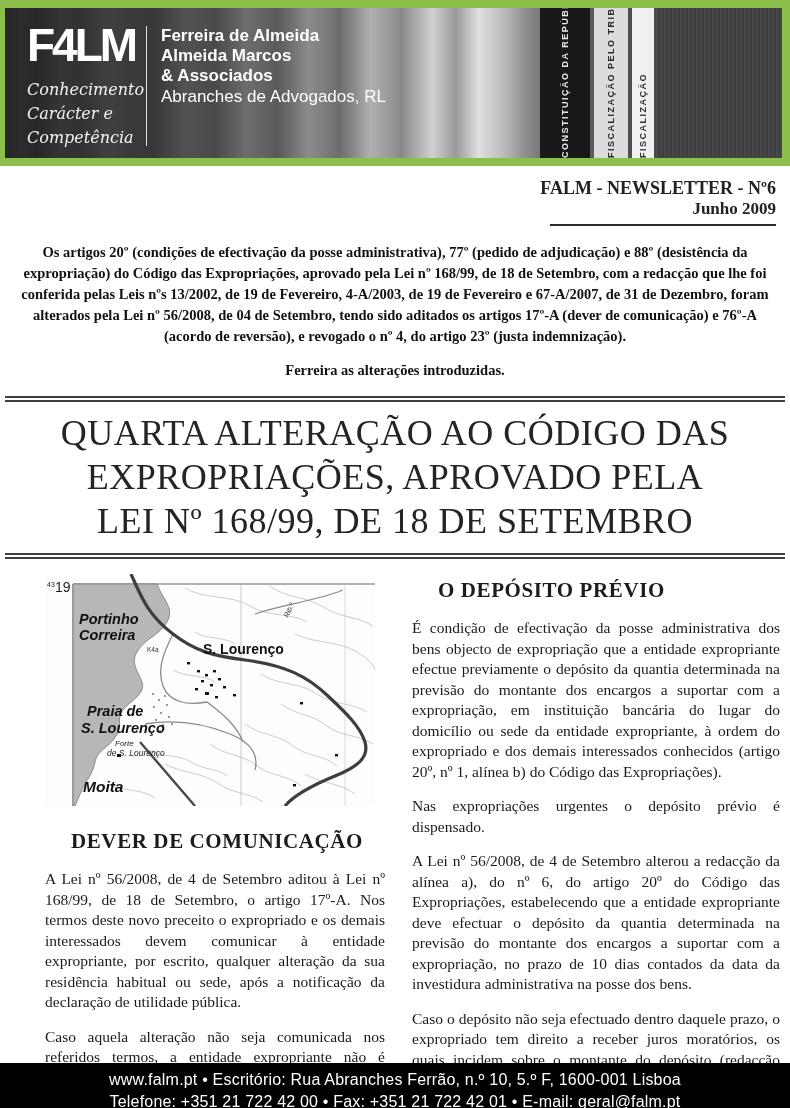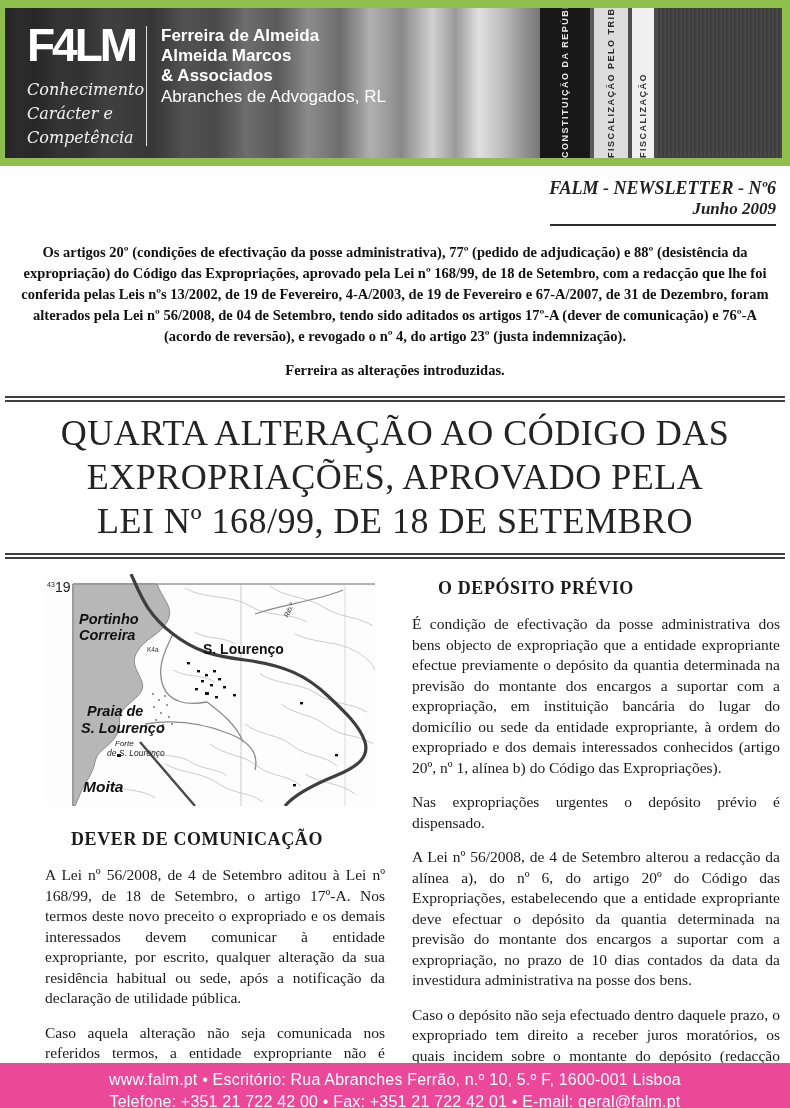--- a/index.html
+++ b/index.html
@@ -34,43 +34,43 @@
   .spine-lite2 { left:627px; width:22px; background:#f0f0f0; color:#333; }
   .spine-book  { left:653px; width:130px; background:repeating-linear-gradient(90deg,#3e3e3e 0 2px,#484848 2px 4px); }
   .logo-block { position:absolute; left:22px; top:14px; color:#ffffff; }
   .logo { font-weight:bold; font-size:46px; letter-spacing:-3px; line-height:1; font-family:"Liberation Sans", sans-serif; }
   .tagline { margin-top:10px; font-family:"DejaVu Serif", serif; font-style:italic; font-size:16px; line-height:24px; color:#f2f2f2; }
   .hdr-divider { position:absolute; left:141px; top:18px; width:1px; height:120px; background:rgba(255,255,255,.85); }
   .firm-block { position:absolute; left:156px; top:18px; color:#ffffff; }
   .firm-line { font-weight:bold; font-size:17px; line-height:20px; }
   .firm-sub  { font-size:17px; line-height:22px; }
   
-  .masthead { text-align:right; padding:12px 14px 0 0; color:#222;font-style:italic; }
+  .masthead { text-align:right; padding:12px 14px 0 0; color:#222; }
   .masthead-title { font-weight:bold; font-size:18px; line-height:21px; }
   .masthead-date  { font-weight:bold; font-size:17px; line-height:20px; }
   .masthead-rule  { width:226px; margin-left:auto; border-bottom:2px solid #2b2b2b; margin-top:5px; }
   
   .intro { margin:16px 9px 0; text-align:center; font-weight:bold; font-size:14.5px; line-height:21px; color:#111; }
   .lead-in { margin-top:15px; text-align:center; font-weight:bold; font-size:14.5px; color:#111; }
   
   .rule { margin:0 5px; height:6px; border-top:2px solid #3f3f3f; border-bottom:2px solid #3f3f3f; }
   .rule-top { margin-top:17px; }
   .headline { text-align:center; font-size:36px; line-height:44px; color:#242424; letter-spacing:.5px; padding:9px 6px 10px; }
   
   .columns { display:flex; gap:27px; margin:15px 0 0 45px; flex:1; overflow:hidden; }
   .col-left  { width:340px; }
   .col-right { width:368px; }
   .map { display:block; width:330px; height:232px; }
-  .col-heading { font-size:18px; letter-spacing:.6px; color:#1c1c1c; margin:4px 0 15px 26px; }
+  .col-heading { font-size:21px; letter-spacing:.6px; color:#1c1c1c; margin:4px 0 15px 26px; }
   .col-left .col-heading { margin-top:23px; }
   .col-right .col-heading { margin-top:4px; }
   .col-para { font-size:15.5px; line-height:20.5px; text-align:justify; margin-bottom:14px; color:#1a1a1a; }
   
   .footer {
-    margin-top:auto; height:45px; overflow:hidden; background:#ec4899; color:#ffffff;
+    margin-top:auto; height:45px; overflow:hidden; background:#000000; color:#ffffff;
     text-align:center; font-family:"Liberation Sans", sans-serif;
     font-size:16px; line-height:22px; padding-top:6px; letter-spacing:.2px;
   }
   .map text { font-family:"Liberation Sans", sans-serif; }
 </style>
 </head>
 <body>
 
 <div class="page">
 

